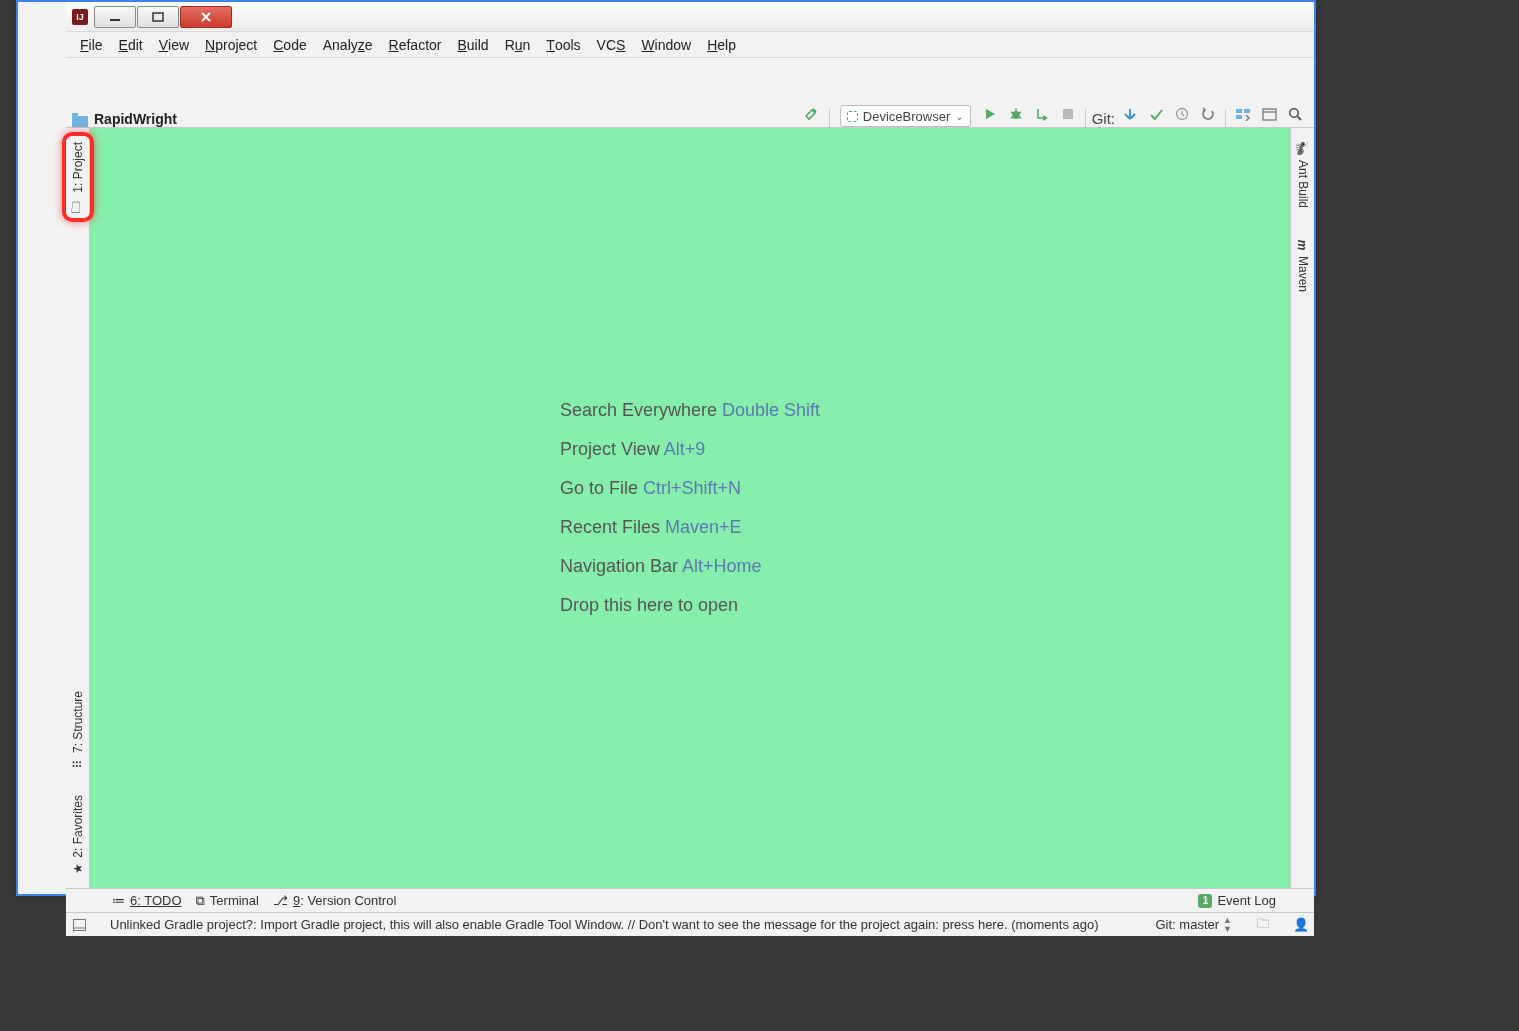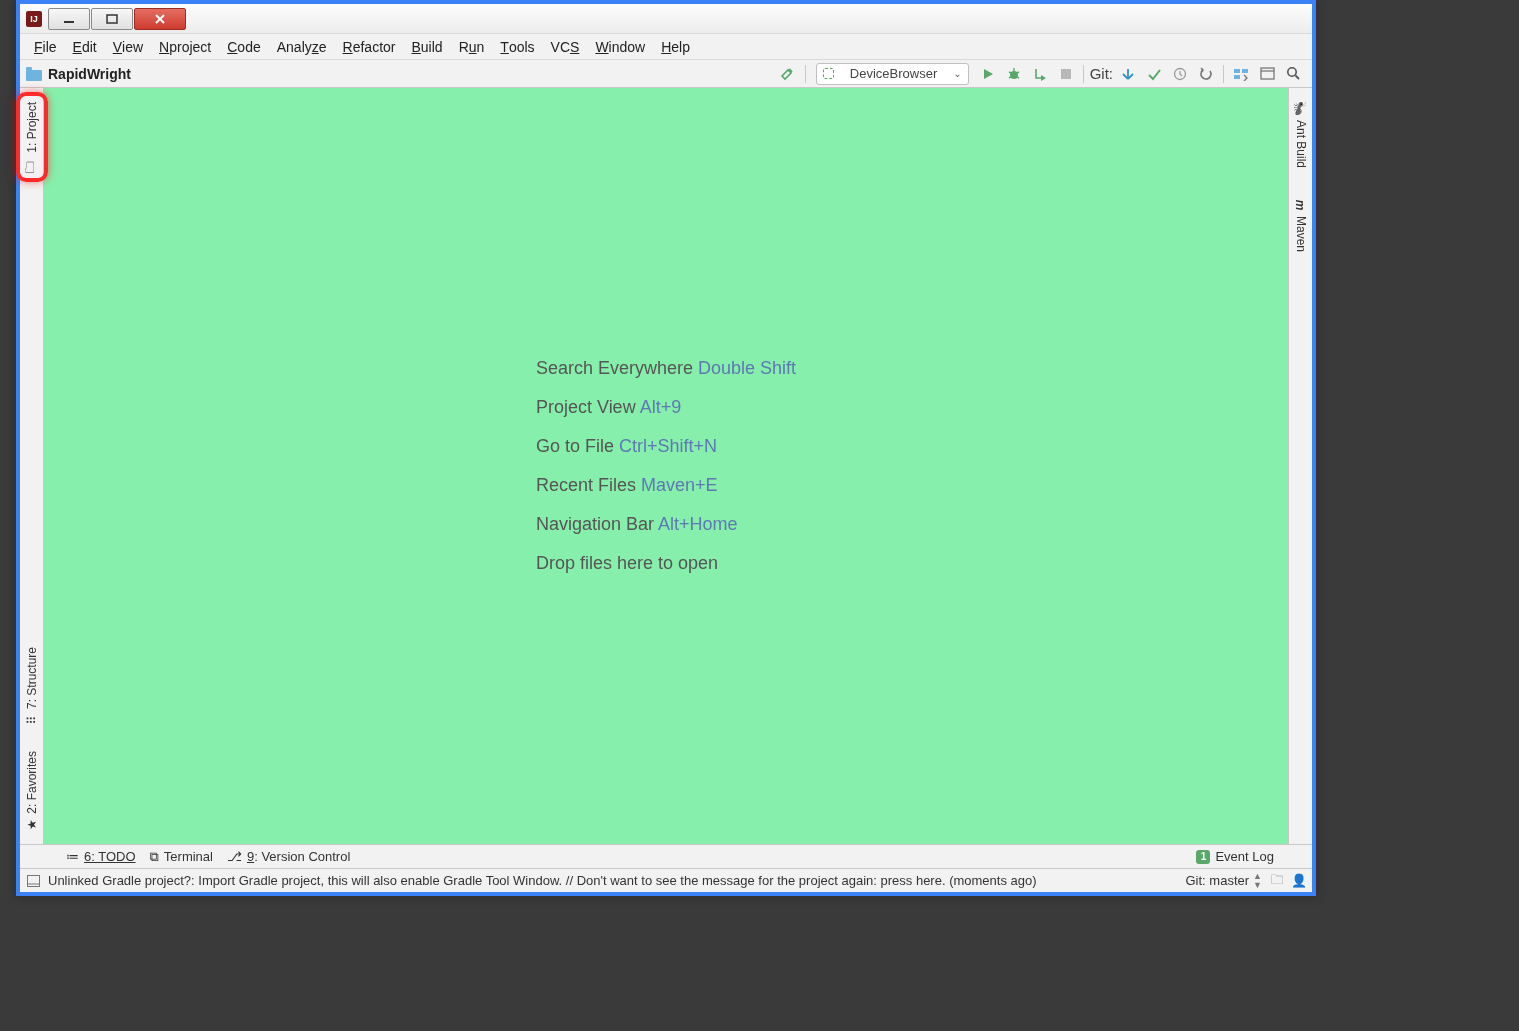--- a/index.html
+++ b/index.html
@@ -12,22 +12,23 @@
   position: relative;
   overflow: hidden;
 }
 .window {
   position: absolute;
   left: 16px;
   top: 0;
   width: 1300px;
   height: 896px;
   background: #f2f2f2;
-  border: 4px solid #3b82f6;
+  border: 2px solid #3b82f6;
   box-shadow: 0 0 10px rgba(0,0,0,0.3);
+  padding-left: 48px;
 }
 .titlebar {
   height: 30px;
   background: linear-gradient(#fdfdfd, #ececec);
   display: flex;
   align-items: center;
   padding: 0 4px 0 6px;
   border-bottom: 1px solid #d9d9d9;
 }
 .titlebar .app-icon {
@@ -73,43 +74,44 @@
   font-size: 14px;
   cursor: pointer;
 }
 .menubar .menu-item .ul { text-decoration: underline; }
 
 .toolbar {
   height: 28px;
   background: #f2f2f2;
   border-bottom: 1px solid #c8c8c8;
   display: flex;
-  align-items: center;
+  align-items: flex-end;
   padding: 0 6px;
+  margin-top: 42px;
 }
 .toolbar .folder-icon {
   width:16px; height:14px; margin-right:6px;
   position: relative;
 }
 .toolbar .folder-icon::before {
   content:''; position:absolute; width:16px; height:11px; top:3px; background:#6fb3e0; border-radius:1px;
 }
 .toolbar .folder-icon::after {
   content:''; position:absolute; width:6px; height:3px; top:0; left:0; background:#6fb3e0; border-radius:1px 1px 0 0;
 }
 .toolbar .proj-name { font-weight: bold; color:#222; font-size:14px; }
 .toolbar .spacer { flex:1; }
 .toolbar .tool-btn {
   width:26px; height:26px; display:flex; align-items:center; justify-content:center;
   cursor:pointer; border-radius:3px;
 }
 .toolbar .tool-sep { width:1px; height:18px; background:#c8c8c8; margin:0 4px; }
 .run-config {
   height:22px; border:1px solid #c0c0c0; background:#fff; border-radius:3px;
-  display:flex; align-items:center; padding:0 6px; gap:16px; cursor:pointer;
+  display:flex; align-items:center; padding:0 6px; gap:5px; cursor:pointer;
   font-size:13px; color:#444; margin:0 6px;
 }
 .run-config .sq { width:11px; height:11px; border:1px dashed #59a869; border-radius:2px; }
 .run-config .chev { font-size:10px; color:#666; }
 
 .body {
   display:flex;
   height: calc(100% - 30px - 26px - 28px - 24px - 24px);
 }
 .left-gutter {
@@ -159,21 +161,21 @@
   display:flex; align-items:center; gap:5px; font-size:13px; color:#333; cursor:pointer;
 }
 .bottom-tool-strip .spacer { flex:1; }
 .event-log-badge {
   width:14px; height:14px; background:#59a869; color:#fff; border-radius:3px;
   display:flex; align-items:center; justify-content:center; font-size:10px; font-weight:bold;
 }
 
 .statusbar {
   height:24px; background:#f2f2f2; border-top:1px solid #c8c8c8;
-  display:flex; align-items:center; padding:0 6px; gap:8px; font-size:13px; color:#333;
+  display:flex; align-items:center; padding:0 6px; gap:24px; font-size:13px; color:#333;
 }
 .statusbar .msg { flex:1; white-space:nowrap; overflow:hidden; text-overflow:ellipsis; }
 .statusbar .git-info { display:flex; align-items:center; gap:4px; }
 .small-icon { width:14px; height:14px; display:flex; align-items:center; justify-content:center; }
 
 svg { display:block; }
 
 .left-gutter .bottom-tabs { margin-top:auto; margin-bottom:6px; display:flex; flex-direction:column; gap:12px;}
 </style>
 </head>
@@ -384,21 +386,21 @@
       </div>
     </div>
 
     <div class="editor">
       <div class="hints">
         <div class="hint-row"><span>Search Everywhere </span><span class="key">Double Shift</span></div>
         <div class="hint-row"><span>Project View </span><span class="key">Alt+9</span></div>
         <div class="hint-row"><span>Go to File </span><span class="key">Ctrl+Shift+N</span></div>
         <div class="hint-row"><span>Recent Files </span><span class="key">Maven+E</span></div>
         <div class="hint-row"><span>Navigation Bar </span><span class="key">Alt+Home</span></div>
-        <div class="hint-row"><span>Drop files here to open</span><span class="key"></span></div>
+        <div class="hint-row"><span>Drop this here to open</span><span class="key"></span></div>
       </div>
     </div>
 
     <div class="right-gutter">
       <div class="v-tab">
         <span class="vicon">🐜</span>
         <span>Ant Build</span>
       </div>
       <div class="v-tab">
         <span class="vicon" style="font-weight:bold;font-style:italic;">m</span>

